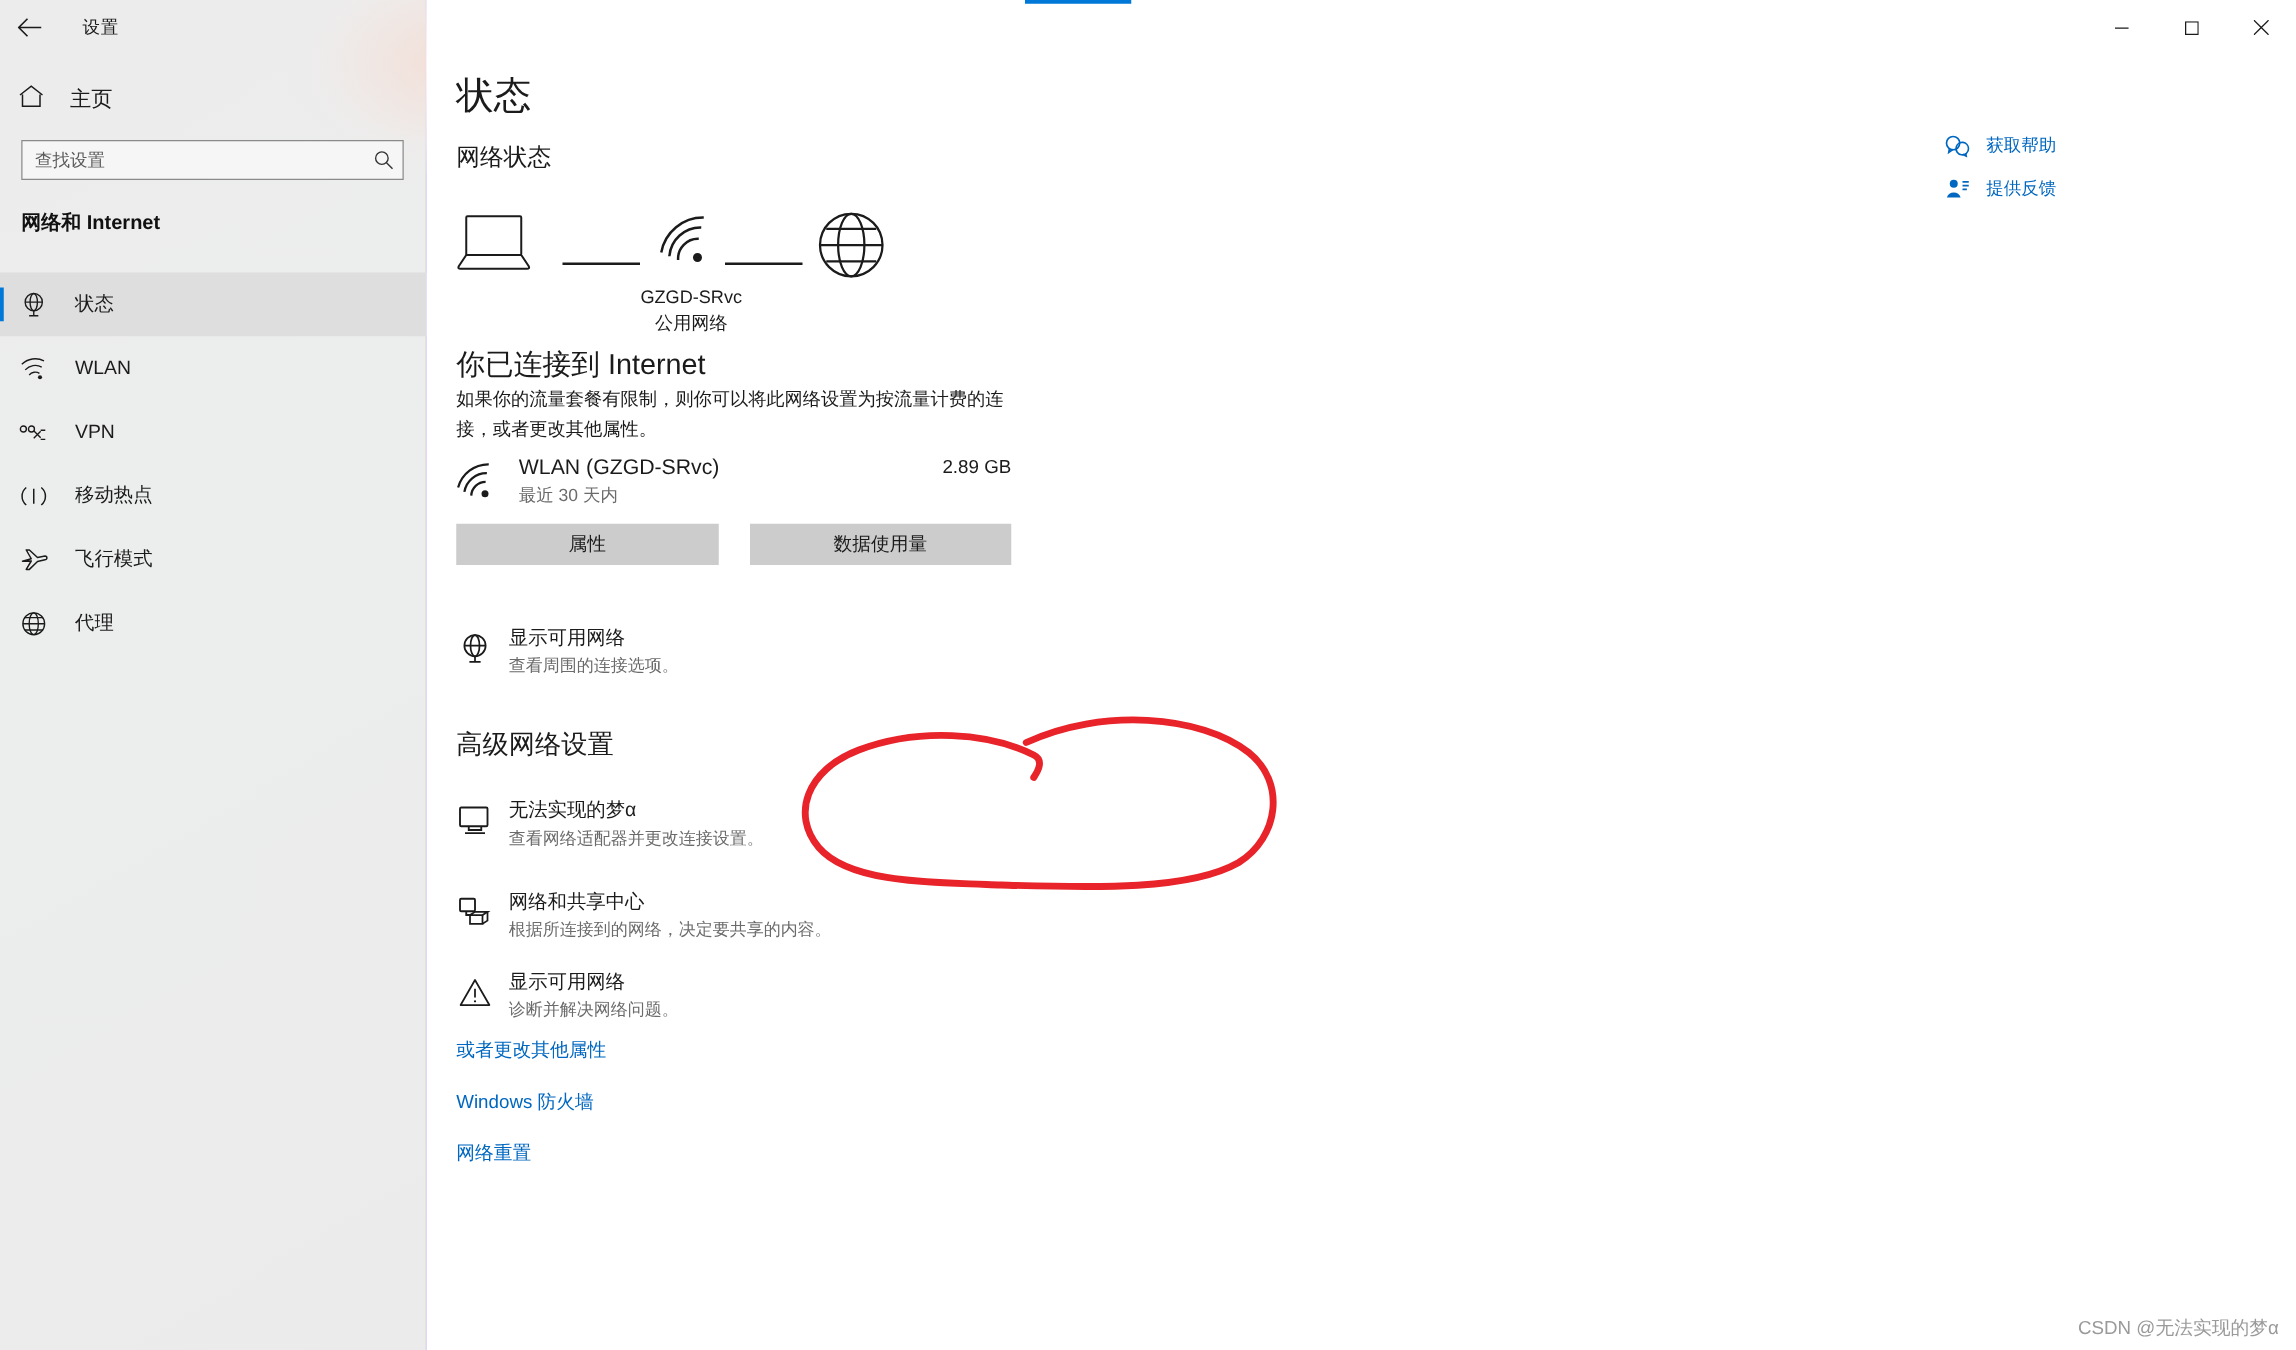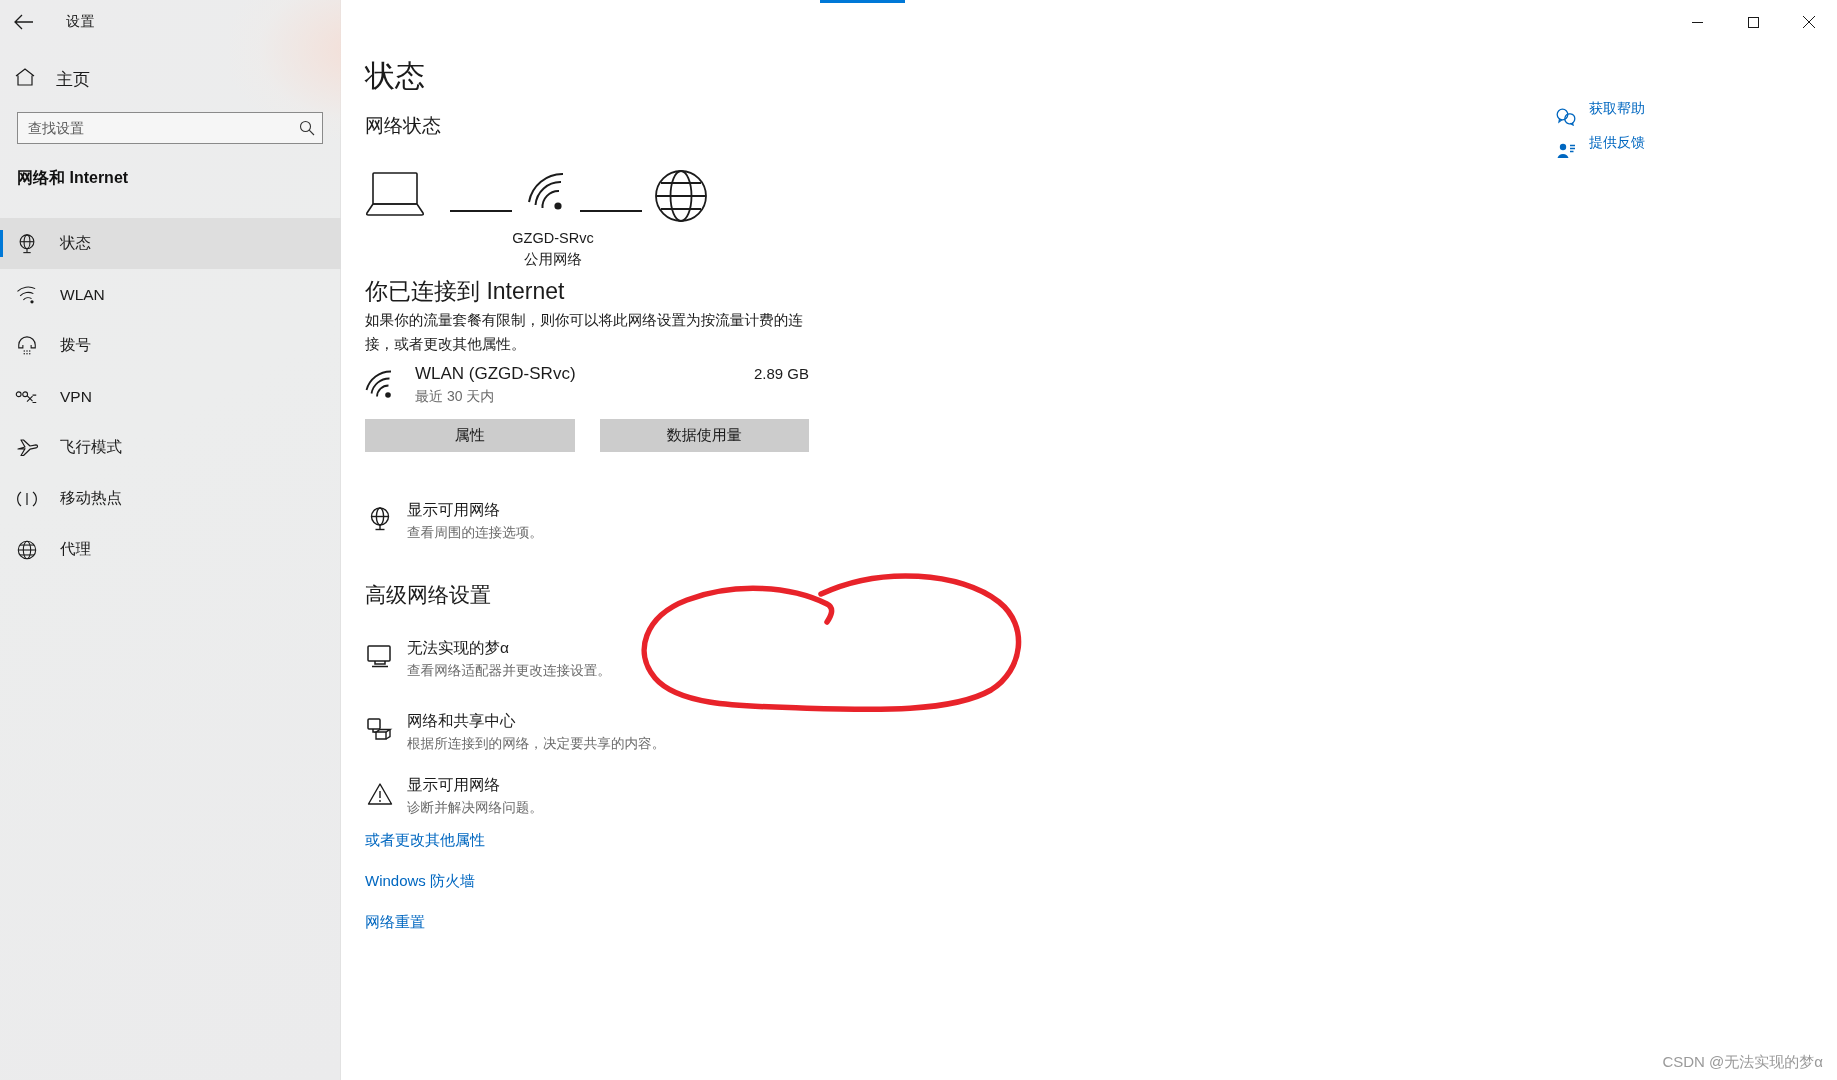--- a/index.html
+++ b/index.html
@@ -87,21 +87,21 @@
   }
 
   
   .main { position:absolute; left:341px; top:0; width:1496px; height:1080px; background:#fff; }
 
   .h1 { position:absolute; left:24px; top:56px; font-size:30px; color:#1b1b1b; font-weight:400;}
   .h2 { position:absolute; left:24px; top:113px; font-size:19px; color:#1b1b1b; font-weight:400;}
 
   
   .help-links { position:absolute; right:152px; top:100px; width:130px; }
-  .help-row { display:flex; gap:12px; height:34px; }
+  .help-row { display:flex; align-items:center; gap:12px; height:34px; }
   .help-icon { width:22px; display:flex; align-items:center; justify-content:center; color:#0066cc; }
   .help-text { font-size:14px; color:#0067c0; }
 
   
   .diagram { position:absolute; left:24px; top:160px; width:420px; height:100px; }
   .dg-laptop { position:absolute; left:0px; top:10px; color:#1b1b1b; }
   .dg-line1 { position:absolute; left:85px; top:50px; width:62px; height:2px; background:#1b1b1b; }
   .dg-wifi  { position:absolute; left:162px; top:12px; color:#1b1b1b; }
   .dg-line2 { position:absolute; left:215px; top:50px; width:62px; height:2px; background:#1b1b1b; }
   .dg-globe { position:absolute; left:288px; top:8px; color:#1b1b1b; }
@@ -233,69 +233,51 @@
           <svg width="22" height="20" viewBox="0 0 24 22">
             <path d="M1.5 7 A17 17 0 0 1 21 4" fill="none" stroke="#1b1b1b" stroke-width="1.2"></path>
             <path d="M4.5 12 A12 12 0 0 1 19 9.5" fill="none" stroke="#1b1b1b" stroke-width="1.2"></path>
             <path d="M8 16.5 A7 7 0 0 1 17 15" fill="none" stroke="#1b1b1b" stroke-width="1.2"></path>
             <circle cx="17.5" cy="18.5" r="1.8" fill="#1b1b1b"></circle>
           </svg>
         </span>
         <span class="nav-label">WLAN</span>
       </div>
 
-      <div class="nav-item">
-        <span class="nav-icon">
-          <svg width="22" height="22" viewBox="0 0 24 24">
-            <path d="M3 11 A9 9 0 0 1 21 11" fill="none" stroke="#1b1b1b" stroke-width="1.2"></path>
-            <path d="M3 11 L3 14 L7.5 14 L7.5 11" fill="none" stroke="#1b1b1b" stroke-width="1.2"></path>
-            <path d="M21 11 L21 14 L16.5 14 L16.5 11" fill="none" stroke="#1b1b1b" stroke-width="1.2"></path>
-            <g fill="#1b1b1b">
-              <circle cx="9" cy="17.5" r="0.8"></circle>
-                <circle cx="12" cy="17.5" r="0.8"></circle>
-                <circle cx="15" cy="17.5" r="0.8"></circle>
-              <circle cx="9" cy="20.5" r="0.8"></circle>
-                <circle cx="12" cy="20.5" r="0.8"></circle>
-                <circle cx="15" cy="20.5" r="0.8"></circle>
-            </g>
-          </svg>
-        </span>
-        <span class="nav-label">拨号</span>
-      </div>
 
       <div class="nav-item">
         <span class="nav-icon">
           <svg width="24" height="18" viewBox="0 0 26 18">
             <circle cx="4" cy="6" r="2.6" fill="none" stroke="#1b1b1b" stroke-width="1.2"></circle>
             <circle cx="11" cy="6" r="2.6" fill="none" stroke="#1b1b1b" stroke-width="1.2"></circle>
             <path d="M13 7.5 L19 13.5 M19 8 L13 14" fill="none" stroke="#1b1b1b" stroke-width="1.2"></path>
             <path d="M19 7 L23 7 M19 15 L23 15" fill="none" stroke="#1b1b1b" stroke-width="1.2"></path>
           </svg>
         </span>
         <span class="nav-label">VPN</span>
       </div>
 
       <div class="nav-item">
         <span class="nav-icon">
-          <svg width="24" height="24" viewBox="0 0 24 24">
-            <path d="M3 13 L10 11 L6 4 L8.5 4 L15 10 L21 8.8 A1.4 1.4 0 0 1 21 11.8 L15 13.2 L8.5 19.5 L6 19.5 L10 12.8 Z" fill="none" stroke="#1b1b1b" stroke-width="1.2" stroke-linejoin="round"></path>
-          </svg>
-        </span>
-        <span class="nav-label">飞行模式</span>
-      </div>
-
-      <div class="nav-item">
-        <span class="nav-icon">
           <svg width="24" height="22" viewBox="0 0 24 22">
             <path d="M6 4 A9 9 0 0 0 6 18" fill="none" stroke="#1b1b1b" stroke-width="1.2"></path>
             <path d="M18 4 A9 9 0 0 1 18 18" fill="none" stroke="#1b1b1b" stroke-width="1.2"></path>
             <line x1="12" y1="5" x2="12" y2="17" stroke="#1b1b1b" stroke-width="1.2"></line>
           </svg>
         </span>
         <span class="nav-label">移动热点</span>
+      </div>
+
+      <div class="nav-item">
+        <span class="nav-icon">
+          <svg width="24" height="24" viewBox="0 0 24 24">
+            <path d="M3 13 L10 11 L6 4 L8.5 4 L15 10 L21 8.8 A1.4 1.4 0 0 1 21 11.8 L15 13.2 L8.5 19.5 L6 19.5 L10 12.8 Z" fill="none" stroke="#1b1b1b" stroke-width="1.2" stroke-linejoin="round"></path>
+          </svg>
+        </span>
+        <span class="nav-label">飞行模式</span>
       </div>
 
       <div class="nav-item">
         <span class="nav-icon">
           <svg width="22" height="22" viewBox="0 0 24 24">
             <circle cx="12" cy="12" r="9.5" fill="none" stroke="#1b1b1b" stroke-width="1.2"></circle>
             <ellipse cx="12" cy="12" rx="4" ry="9.5" fill="none" stroke="#1b1b1b" stroke-width="1.2"></ellipse>
             <line x1="2.5" y1="12" x2="21.5" y2="12" stroke="#1b1b1b" stroke-width="1.2"></line>
             <line x1="4.2" y1="6.6" x2="19.8" y2="6.6" stroke="#1b1b1b" stroke-width="1.2"></line>
             <line x1="4.2" y1="17.4" x2="19.8" y2="17.4" stroke="#1b1b1b" stroke-width="1.2"></line>

